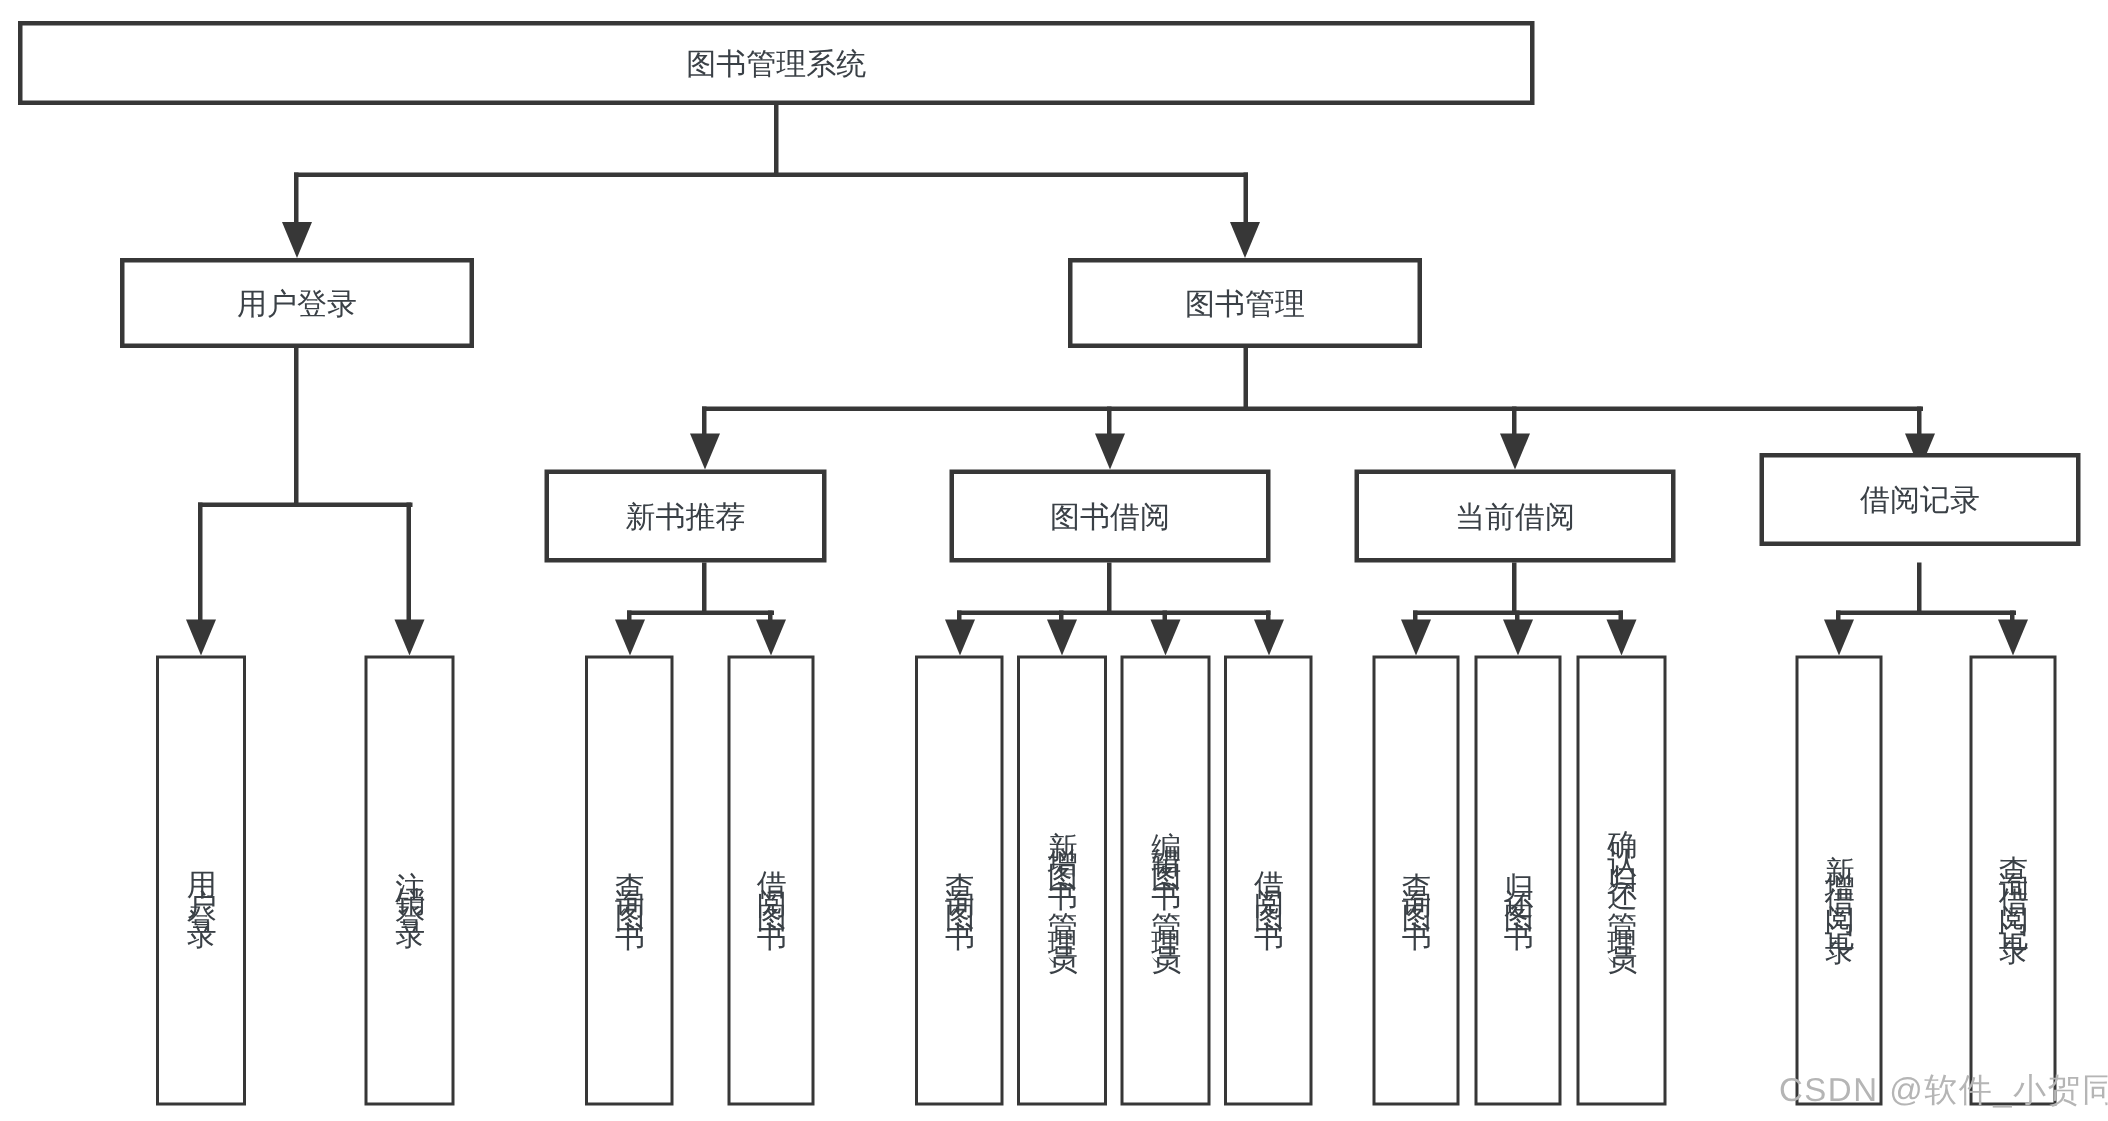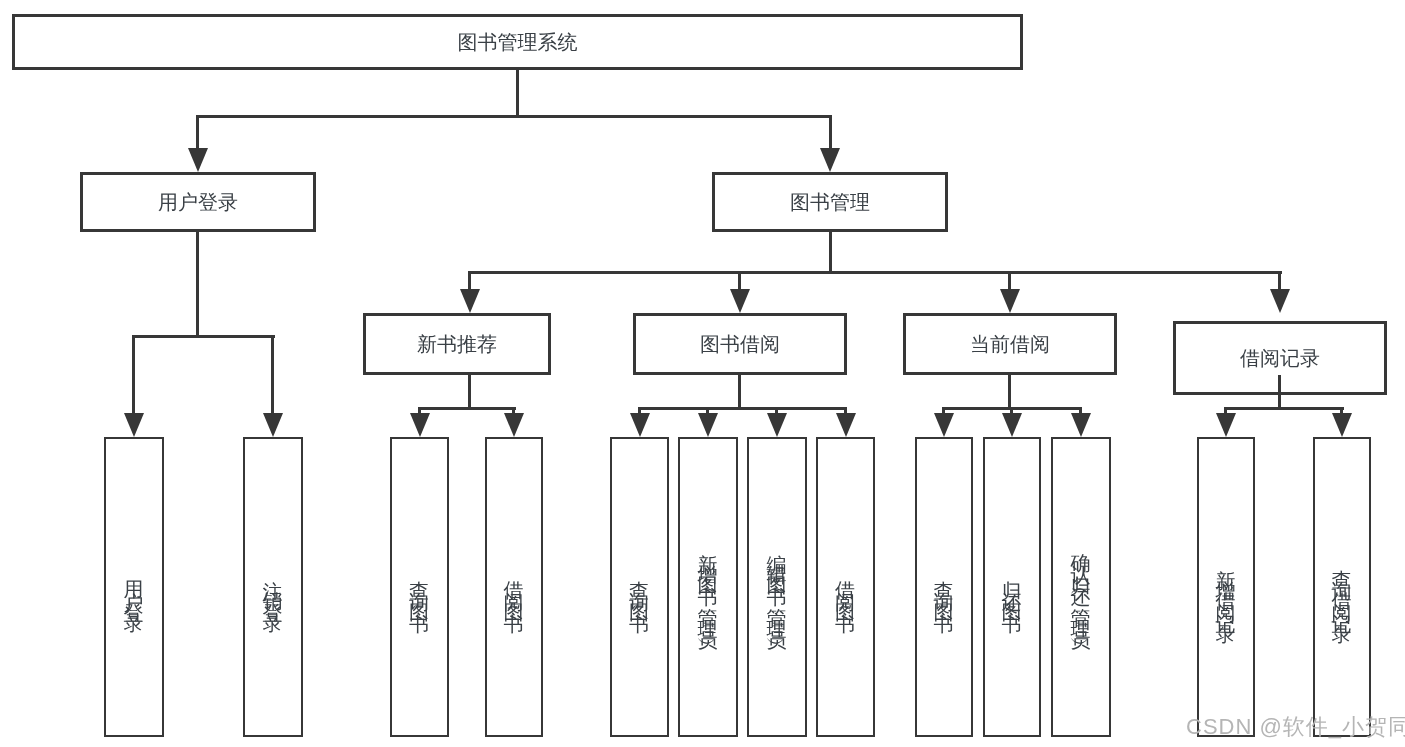--- a/index.html
+++ b/index.html
@@ -85,21 +85,21 @@
 
   <div class="box" style="left:363px;top:313px;width:188px;height:62px;">
     <span>新书推荐</span>
   </div>
   <div class="box" style="left:633px;top:313px;width:214px;height:62px;">
     <span>图书借阅</span>
   </div>
   <div class="box" style="left:903px;top:313px;width:214px;height:62px;">
     <span>当前借阅</span>
   </div>
-  <div class="box" style="left:1173px;top:321px;width:214px;height:74px;">
+  <div class="box" style="left:1173px;top:302px;width:214px;height:62px;">
     <span>借阅记录</span>
   </div>
 
   <div class="vl" style="left:196px;top:232px;height:106px;"></div>
   <div class="hl" style="left:132px;top:335px;width:143px;"></div>
   <div class="vl" style="left:132px;top:335px;height:82px;"></div>
   <div class="ar" style="left:124px;top:413px;"></div>
   <div class="vl" style="left:271px;top:335px;height:82px;"></div>
   <div class="ar" style="left:263px;top:413px;"></div>
 

